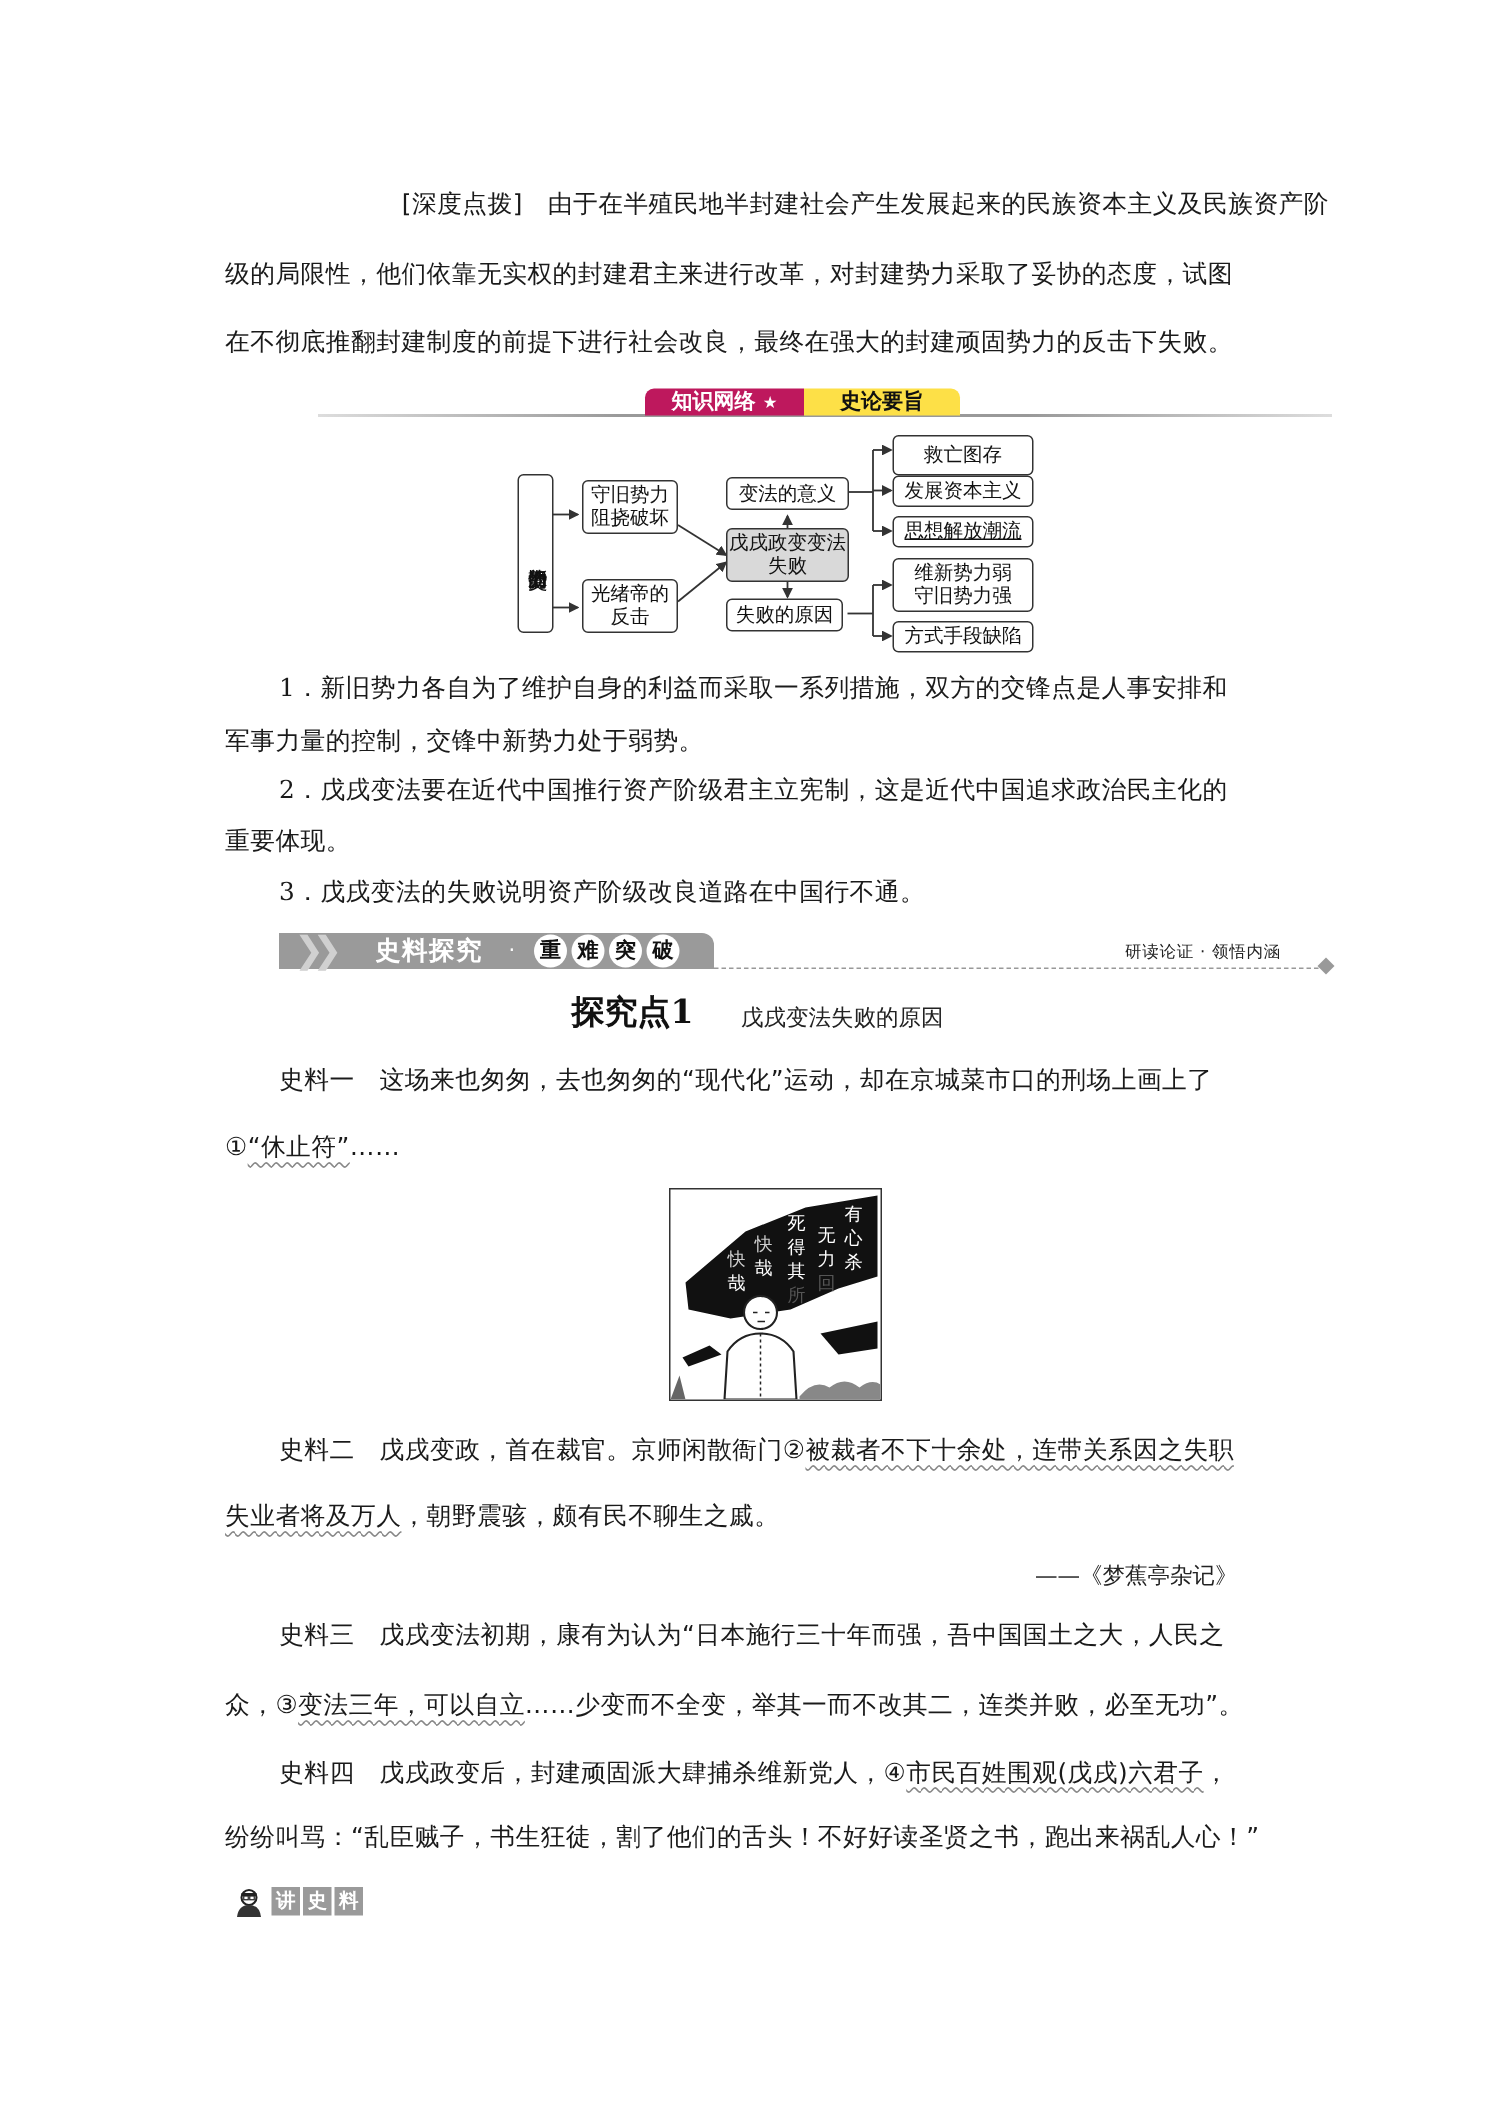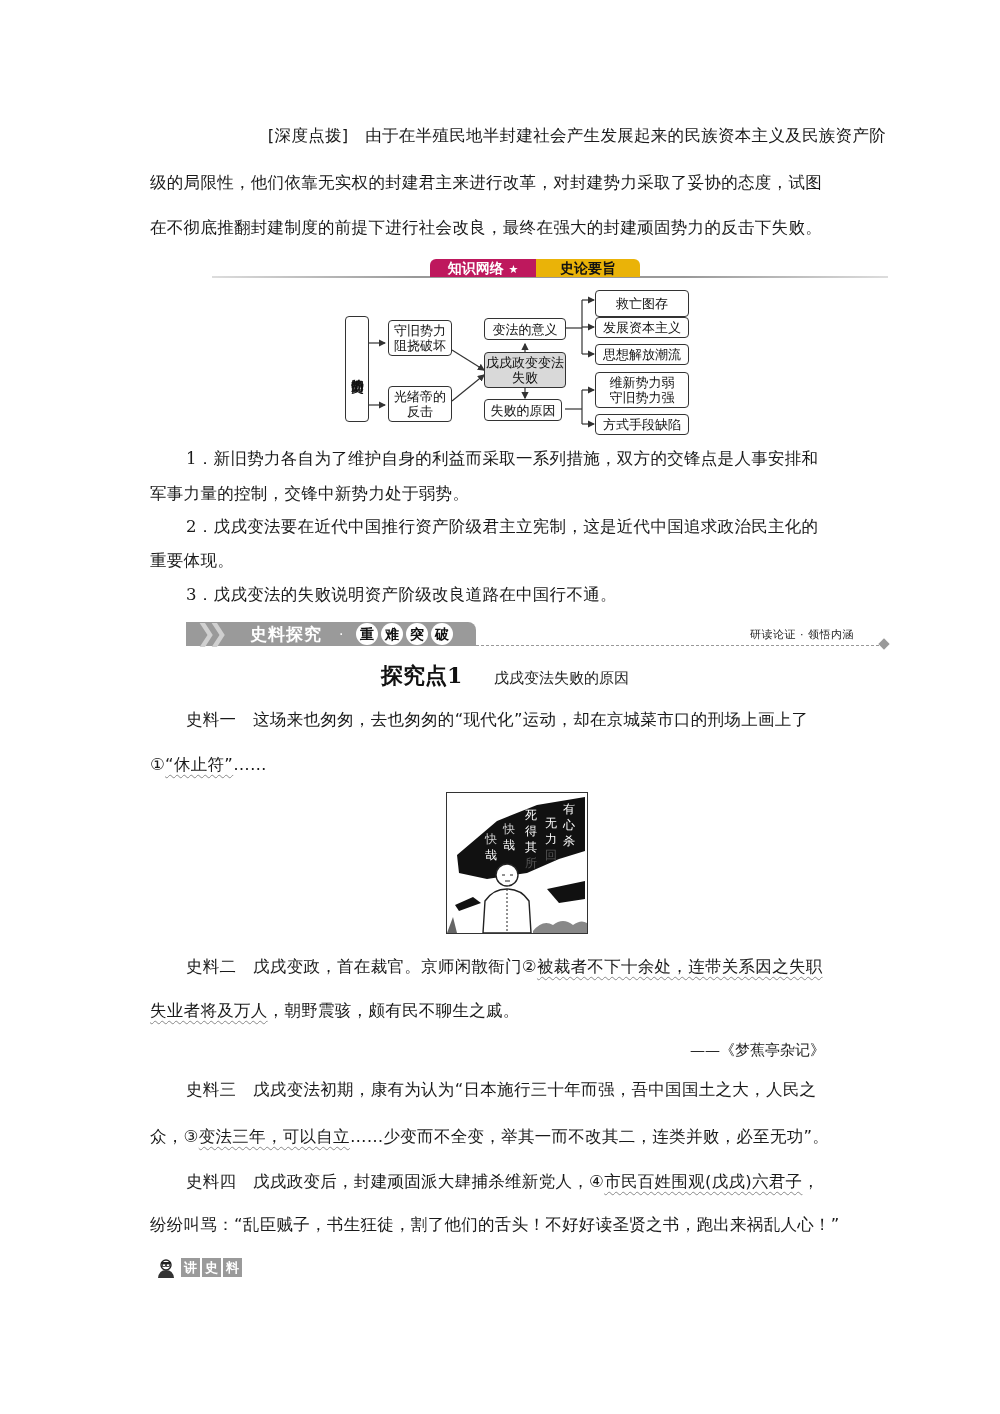--- a/index.html
+++ b/index.html
@@ -26,21 +26,21 @@
     }
     .kn-tab {
       position: absolute; top: 259px; height: 18px;
       font-size: 14px; line-height: 18px; font-weight: bold; text-align: center;
     }
     .kn-left {
       left: 430px; width: 106px; background: #be185d; color: #fff;
       border-radius: 6px 0 0 0;
     }
     .kn-right {
-      left: 536px; width: 104px; background: #eab308; color: #111;
+      left: 536px; width: 104px; background: #fde047; color: #111;
       border-radius: 0 6px 0 0;
     }
     
     .box {
       position: absolute; border: 1.4px solid #333; border-radius: 4px; background: #fff;
       font-family: "DejaVu Serif", "Liberation Serif", serif; font-size: 13px;
       line-height: 15px; text-align: center; color: #111;
       display: flex; align-items: center; justify-content: center; box-sizing: border-box;
     }
     .box.gray { background: #d9d9d9; }
@@ -141,21 +141,21 @@
     </g>
   </svg>
   <div class="box vertical" style="left:345px;top:316px;width:24px;height:106px;">新旧势力的交锋</div>
   <div class="box" style="left:388px;top:320px;width:64px;height:36px;">守旧势力阻挠破坏</div>
   <div class="box" style="left:388px;top:386px;width:64px;height:36px;">光绪帝的反击</div>
   <div class="box gray" style="left:484px;top:352px;width:82px;height:36px;">戊戌政变变法失败</div>
   <div class="box" style="left:484px;top:318px;width:82px;height:22px;">变法的意义</div>
   <div class="box" style="left:484px;top:399px;width:78px;height:22px;">失败的原因</div>
   <div class="box" style="left:595px;top:290px;width:94px;height:27px;">救亡图存</div>
   <div class="box" style="left:595px;top:317px;width:94px;height:21px;">发展资本主义</div>
-  <div class="box" style="left:595px;top:344px;width:94px;height:21px;">思想解放潮流</div>
+  <div class="box" style="left:595px;top:344px;width:94px;height:21px;text-decoration:underline;">思想解放潮流</div>
   <div class="box" style="left:595px;top:372px;width:94px;height:36px;padding:0 10px;">维新势力弱守旧势力强</div>
   <div class="box" style="left:595px;top:414px;width:94px;height:21px;">方式手段缺陷</div>
 </div>
 
 <div class="line serif" style="top:449px;left:186px;">
   <span>1．</span><span>新旧势力各自为了维护自身的利益而采取一系列措施，双方的交锋点是人事安排和</span>
 </div>
 <div class="line serif" style="top:484px;">军事力量的控制，交锋中新势力处于弱势。</div>
 <div class="line serif" style="top:517px;left:186px;">
   <span>2．</span><span>戊戌变法要在近代中国推行资产阶级君主立宪制，这是近代中国追求政治民主化的</span>

